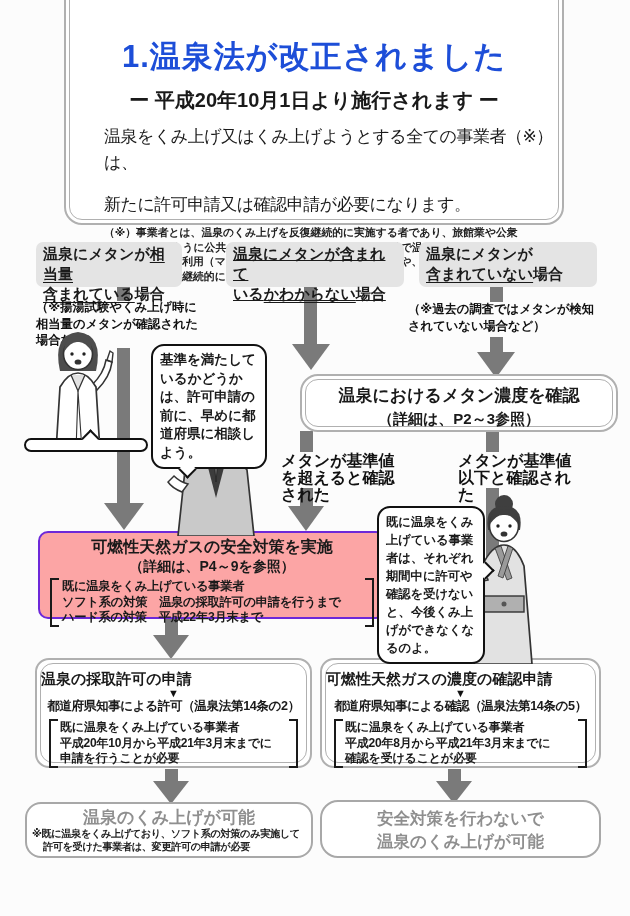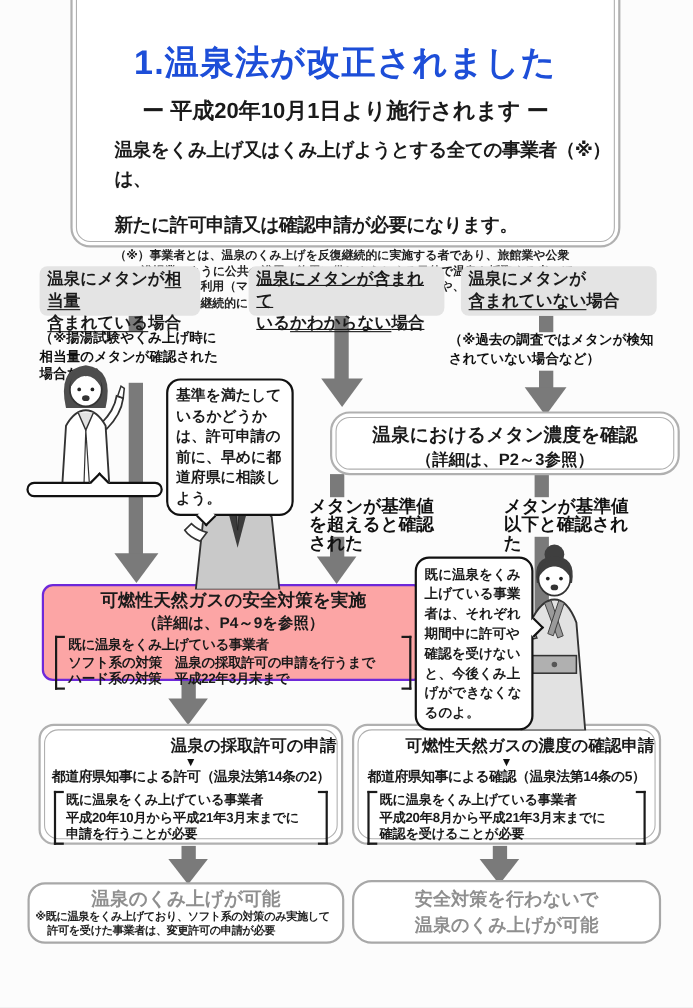--- a/index.html
+++ b/index.html
@@ -13,21 +13,21 @@
 
   
   .dbl { position: absolute; background: #fff; border: 2px solid #b0b0b0; border-radius: 18px; z-index: 2; }
   .dbl .inner2 { position: absolute; inset: 3px; border: 1px solid #b0b0b0; border-radius: 13px; pointer-events: none; }
   .dbl .content { position: absolute; inset: 4px; }
 
   
   #title-box { left: 64px; top: -30px; width: 500px; height: 255px; }
   #page-title { margin-top: 60px; text-align: center; font-size: 31px; font-weight: bold; color: #1d4ed8; letter-spacing: 1px; }
   #subtitle { margin-top: 9px; text-align: center; font-size: 20px; font-weight: bold; }
-  .lead { margin: 16px 0 0 34px; font-size: 17px; font-weight: bold; line-height: 26px; letter-spacing: -0.5px; }
+  .lead { margin: 16px 0 0 34px; font-size: 17px; font-weight: normal; line-height: 26px; letter-spacing: -0.5px; }
   .lead.first { margin-top: 10px; }
   #footnote { margin: 7px 30px 0 34px; font-size: 10.8px; font-weight: 600; line-height: 14.5px; padding-left: 24px; text-indent: -24px; color:#222; }
 
   
   .case-box { position: absolute; top: 242px; height: 45px; background: #e4e4e4; border-radius: 7px;
               font-size: 15px; font-weight: bold; line-height: 20px; padding: 2px 7px; z-index: 2; }
   #case1 { left: 36px;  width: 146px; }
   #case2 { left: 226px; width: 178px; text-decoration: underline; }
   #case3 { left: 419px; width: 178px; }
   .u { text-decoration: underline; text-underline-offset: 3px; }
@@ -60,21 +60,21 @@
   .bracket { position: relative; font-weight: bold; text-align: left; }
   .bracket::before { content: ""; position: absolute; left: 2px; top: 1px; bottom: 1px; width: 7px;
                      border: 2px solid #1a1a1a; border-right: none; }
   .bracket::after  { content: ""; position: absolute; right: 2px; top: 1px; bottom: 1px; width: 7px;
                      border: 2px solid #1a1a1a; border-left: none; }
   #safety-bracket { margin: 2px 8px 0; padding: 2px 14px; font-size: 12.3px; line-height: 15.5px; letter-spacing: -0.3px; }
 
   
   #permit-box  { left: 35px;  top: 658px; width: 277px; height: 110px; border-radius: 14px; }
   #confirm-box { left: 320px; top: 658px; width: 281px; height: 110px; border-radius: 14px; }
-  .app-title  { margin-top: 5px; text-align: right; font-size: 15px; font-weight: bold; line-height: 19px; }
+  .app-title  { margin-top: 5px; text-align: left; font-size: 15px; font-weight: bold; line-height: 19px; }
   .down-mark  { text-align: center; font-size: 11px; line-height: 10px; color: #111; }
   .app-auth   { text-align: center; font-size: 12.6px; font-weight: bold; line-height: 17px; letter-spacing: -0.4px; }
   .app-bracket { margin: 3px 6px 0; padding: 2px 13px; font-size: 12px; line-height: 15.5px; letter-spacing: -0.2px; }
 
   
   .result-box { position: absolute; background: #fff; border: 2px solid #a8a8a8; z-index: 2; }
   #result-left  { left: 25px;  top: 802px; width: 288px; height: 56px; border-radius: 16px; }
   #result-right { left: 320px; top: 800px; width: 281px; height: 58px; border-radius: 18px; }
   #result-left-title { margin-top: 3px; text-align: center; font-size: 17px; font-weight: bold; color: #8f8f8f; line-height: 21px; }
   #result-left-note  { margin: 0 5px; font-size: 10.2px; font-weight: 600; line-height: 12.8px; letter-spacing: -0.4px;

